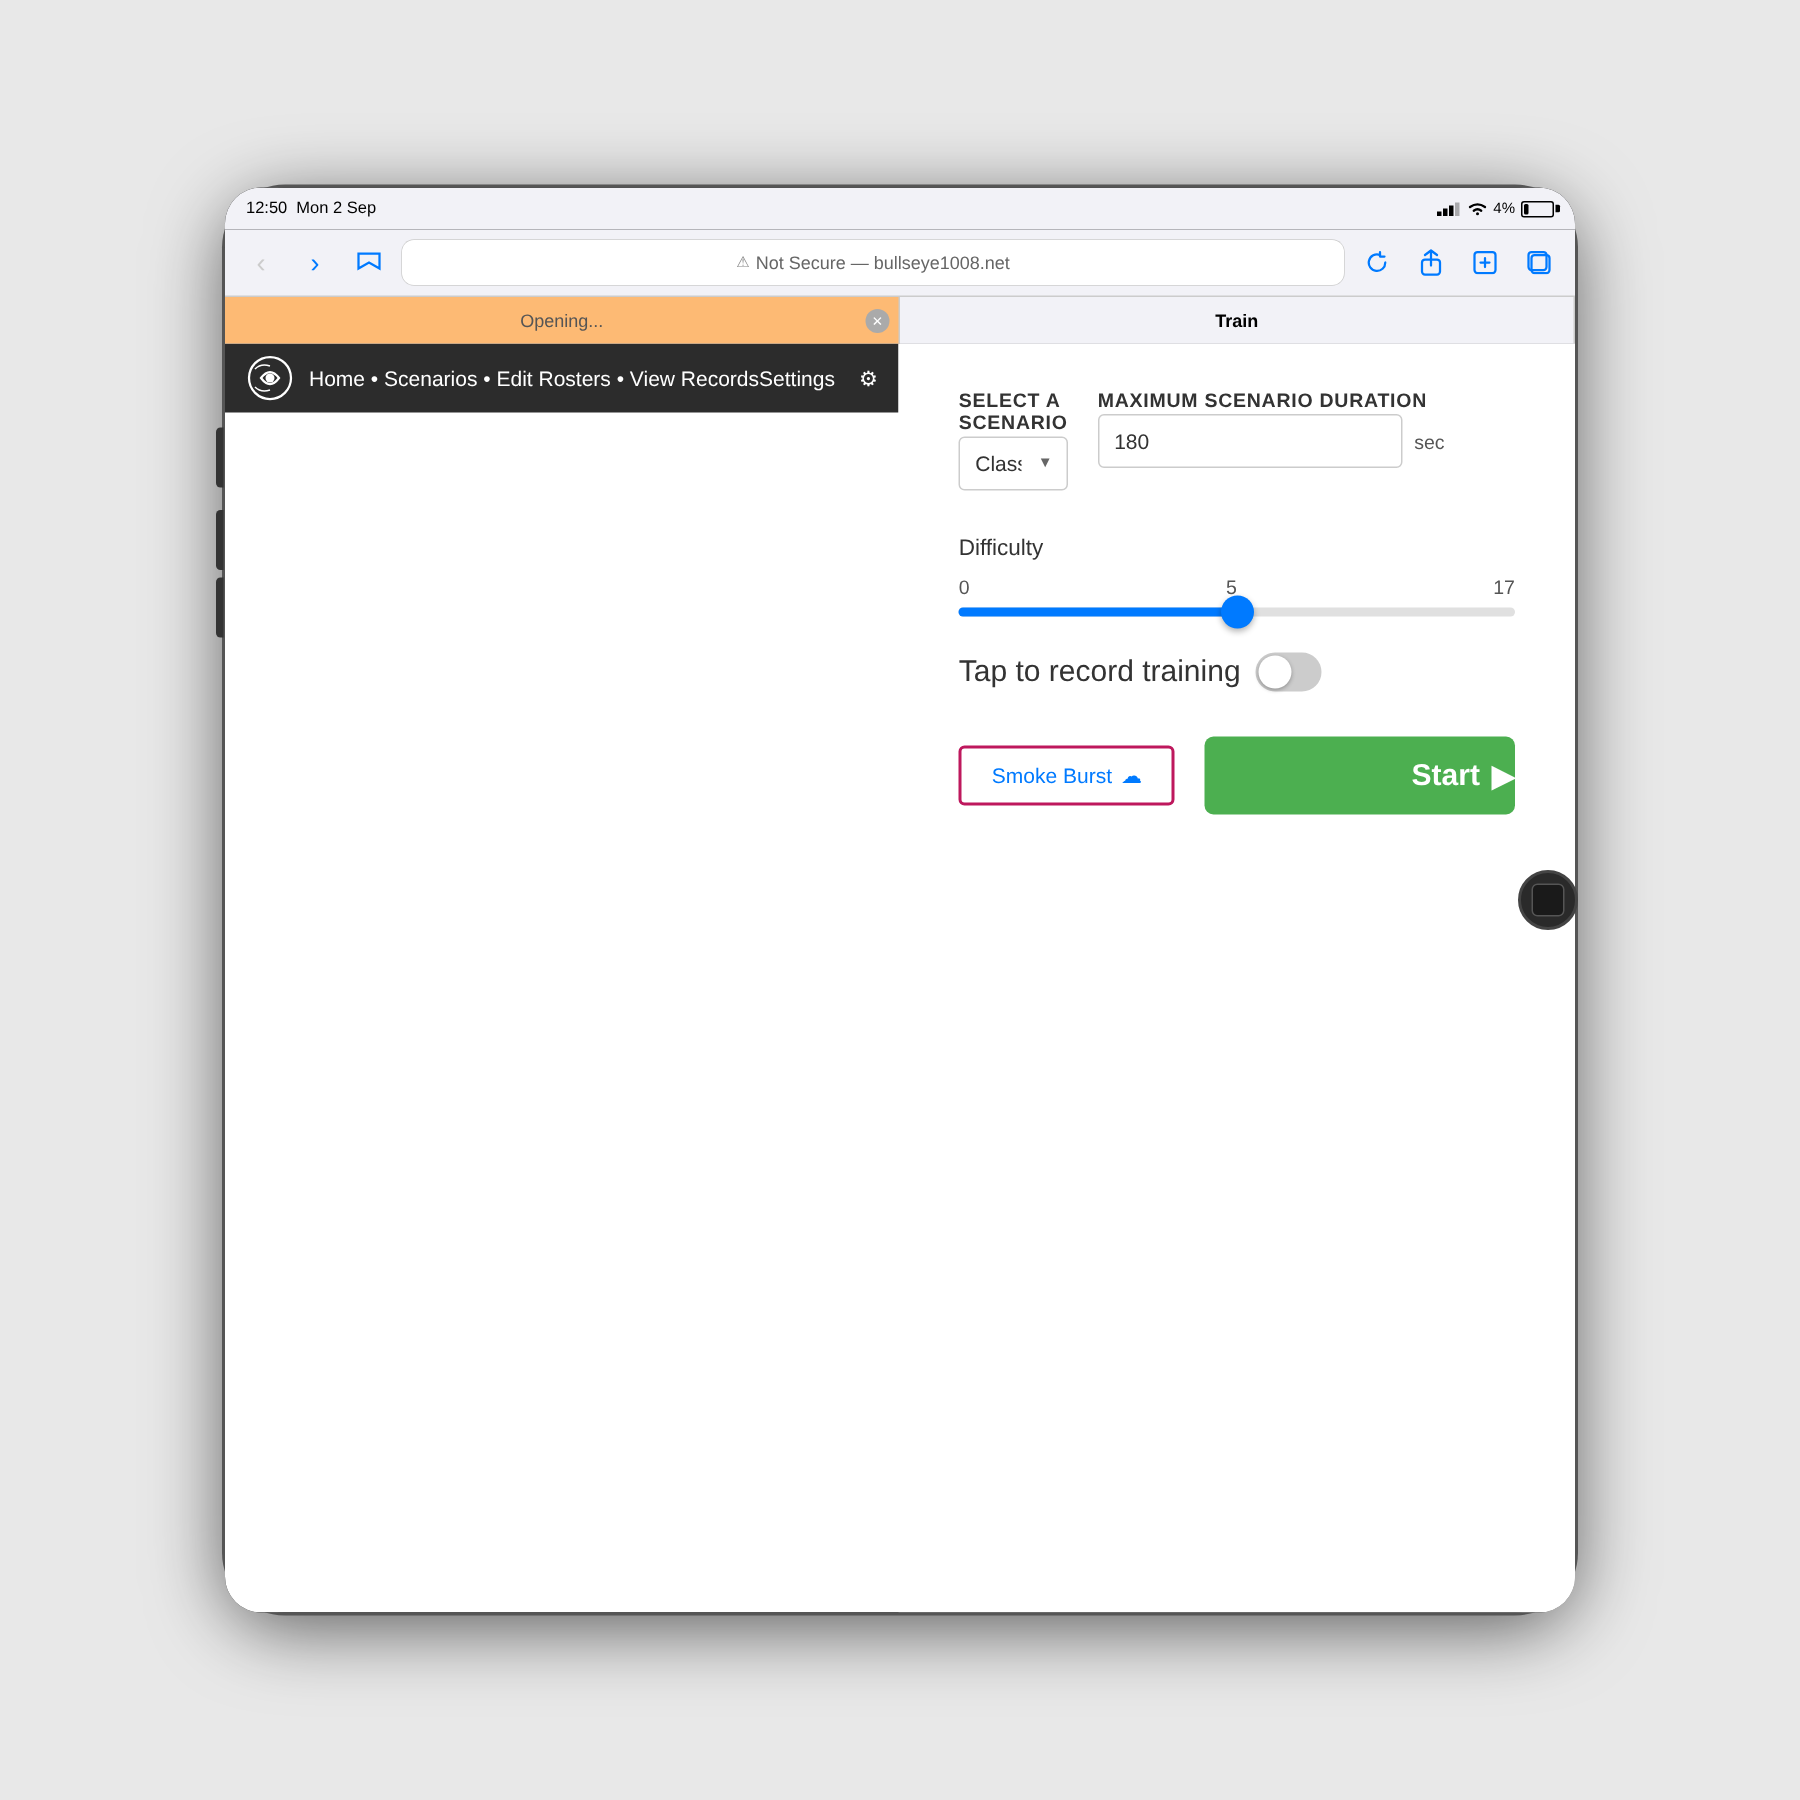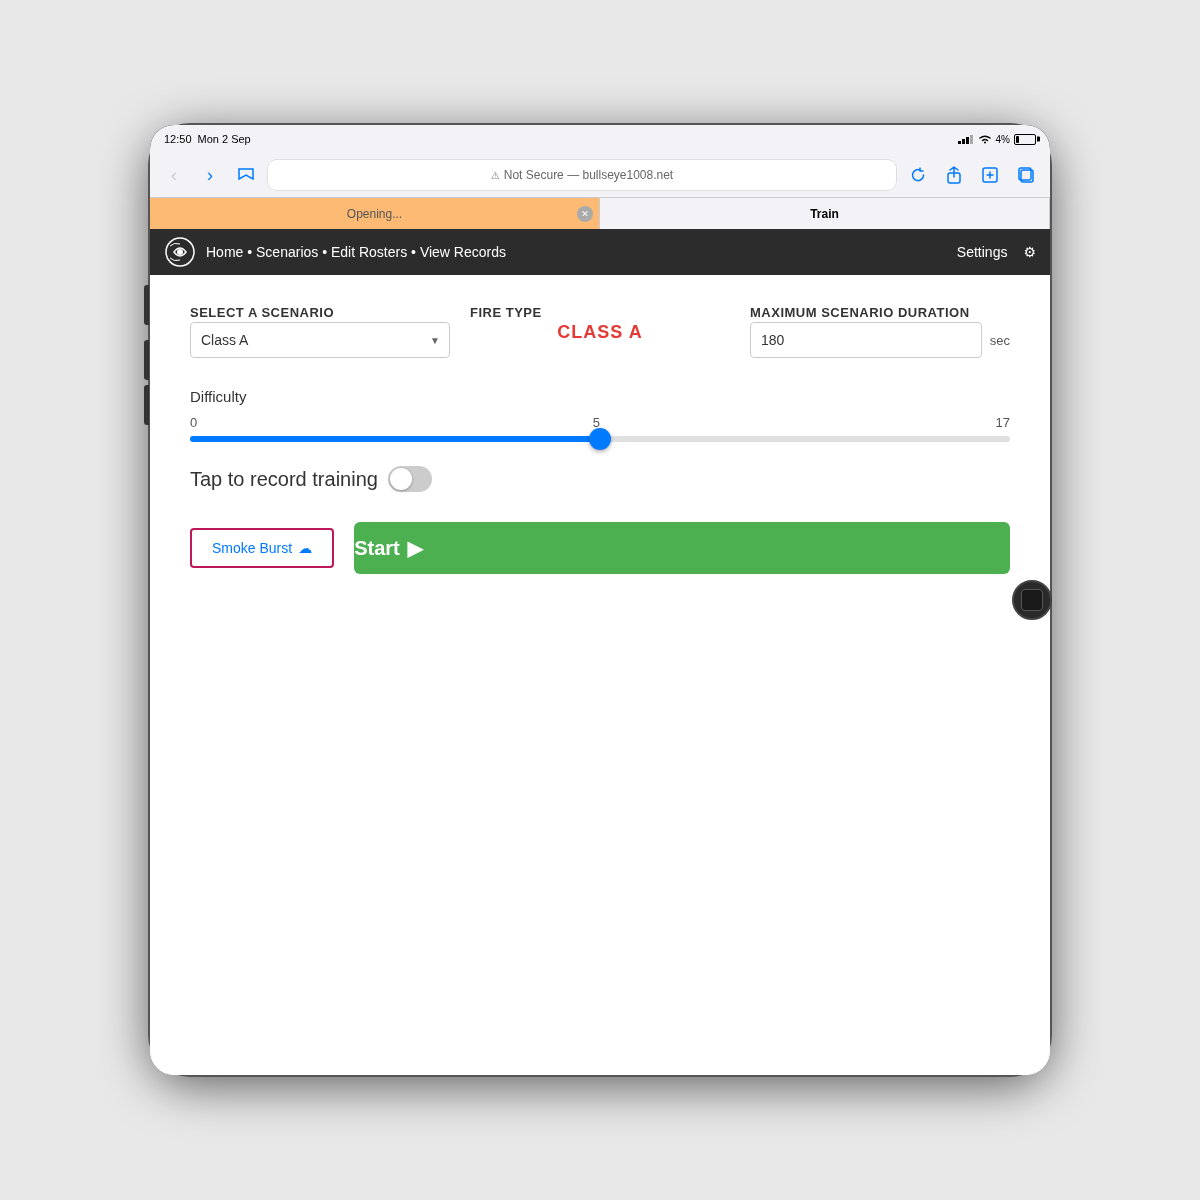--- a/index.html
+++ b/index.html
@@ -209,21 +209,21 @@
       font-size: 9px;
       color: #fff;
     }
 
     
     .app-screen {
       flex: 1;
       background: #fff;
       overflow-y: auto;
       display: flex;
-      flex-direction: column;
+      flex-direction: row;
     }
 
     
     .app-navbar {
       background: #2c2c2c;
       height: 46px;
       display: flex;
       align-items: center;
       padding: 0 14px;
       flex-shrink: 0;
@@ -437,21 +437,21 @@
       height: 52px;
       background: #4caf50;
       border: none;
       border-radius: 6px;
       color: #fff;
       font-size: 20px;
       font-weight: 600;
       cursor: pointer;
       display: flex;
       align-items: center;
-      justify-content: flex-start;
+      justify-content: flex-end;
       gap: 8px;
     }
   </style>
 </head>
 <body>
 
 <div class="ipad-shell">
   <div class="home-button">
     <div class="home-button-inner"></div>
   </div>
@@ -560,24 +560,20 @@
               <select class="scenario-select">
                 <option>Class A</option>
                 <option>Class B</option>
                 <option>Class C</option>
                 <option>Class D</option>
               </select>
               <span class="select-arrow">▼</span>
             </div>
           </div>
 
-          <div class="fire-type-section">
-            <div class="section-label">FIRE TYPE</div>
-            <div class="fire-type-value">CLASS A</div>
-          </div>
 
           <div class="duration-section">
             <div class="section-label">MAXIMUM SCENARIO DURATION</div>
             <div class="duration-input-row">
               <input class="duration-input" type="text" value="180" style="">
               <span class="duration-unit">sec</span>
             </div>
           </div>
         </div>
 

